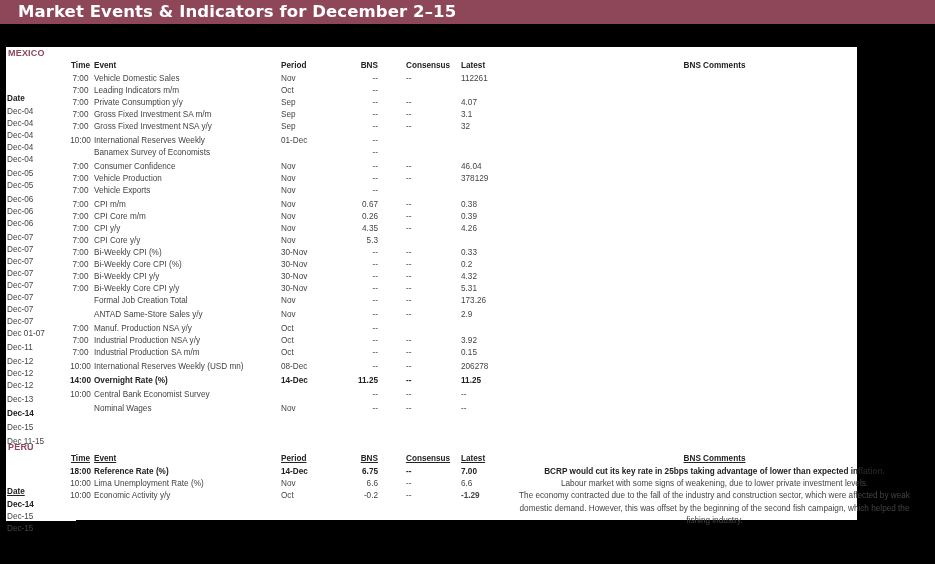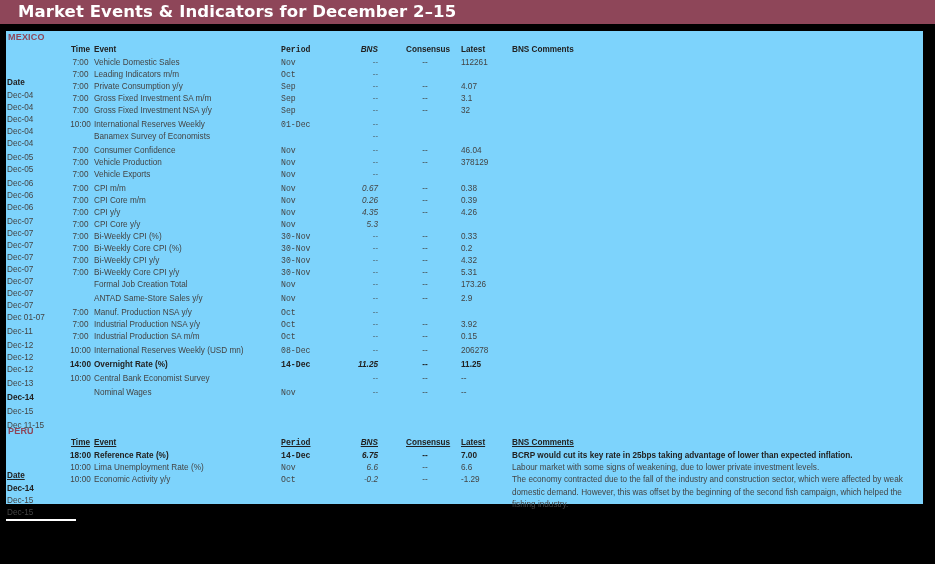--- a/index.html
+++ b/index.html
@@ -7,38 +7,38 @@
     width: 935px; height: 564px; background: #000; position: relative; overflow: hidden;
     font-family: "Liberation Sans", sans-serif; color: #333;
   }
   .titlebar {
     position: absolute; left: 0; top: 0; width: 935px; height: 24px;
     background: #8e4659; color: #fff;
     font-family: "DejaVu Sans", sans-serif; font-weight: bold; font-size: 16.5px;
     line-height: 24px; padding-left: 18px; box-sizing: border-box; letter-spacing: 0.1px;
   }
   .panel {
-    position: absolute; left: 6px; top: 31px; width: 917px; height: 473px; background: #7dd3fc;
+    position: absolute; left: 6px; top: 47px; width: 851px; height: 473px; background: #ffffff;
   }
   .panel-tab {
     position: absolute; left: 6px; top: 519px; width: 70px; height: 2px; background: #fff;
   }
   .row {
     position: absolute; left: 0; height: 12px; font-size: 8.2px; line-height: 12px; white-space: nowrap;
     color: #444;
   }
   .row span { position: absolute; top: 0; }
   .c-date { left: 1px; margin-top: 33px; }
   .c-time { left: 62px; width: 25px; text-align: center; }
   .c-event { left: 88px; }
-  .c-period { left: 275px; font-family: Liberation Mono, monospace; }
-  .c-bns { left: 330px; width: 42px; text-align: right; font-style: italic; }
-  .c-cons { left: 400px; width: 38px; text-align: center; }
+  .c-period { left: 275px; }
+  .c-bns { left: 330px; width: 42px; text-align: right; }
+  .c-cons { left: 400px; width: 38px; text-align: left; }
   .c-latest { left: 455px; width: 48px; }
-  .c-comment { left: 506px; width: 405px; white-space: normal; line-height: 12.5px; }
+  .c-comment { left: 506px; width: 405px; white-space: normal; line-height: 12.5px; text-align: center; }
   .hdr { font-weight: bold; color: #222; }
   .hdr.u span { text-decoration: underline; }
   .bold { font-weight: bold; color: #222; }
   .section {
     position: absolute; left: 2px; font-size: 9px; font-weight: bold; color: #8e4659; letter-spacing: 0.2px;
   }
 </style>
 </head>
 <body>
 
@@ -361,18 +361,18 @@
         <span class="c-latest" style="font-weight: normal;">6.6</span>
         <span class="c-comment">Labour market with some signs of weakening, due to lower private investment levels.</span>
       </div>
       <div class="row" style="top: 443px;">
         <span class="c-date">Dec-15</span>
         <span class="c-time">10:00</span>
         <span class="c-event">Economic Activity y/y</span>
         <span class="c-period">Oct</span>
         <span class="c-bns">-0.2</span>
         <span class="c-cons">--</span>
-        <span class="c-latest" style="font-weight: normal;">-1.29</span>
+        <span class="c-latest" style="font-weight: bold;">-1.29</span>
         <span class="c-comment">The economy contracted due to the fall of the industry and construction sector, which were affected by weak domestic demand. However, this was offset by the beginning of the second fish campaign, which helped the fishing industry.</span>
       </div>
     </div>
 </div>
 <div class="panel-tab"></div>
 
 </body></html>

